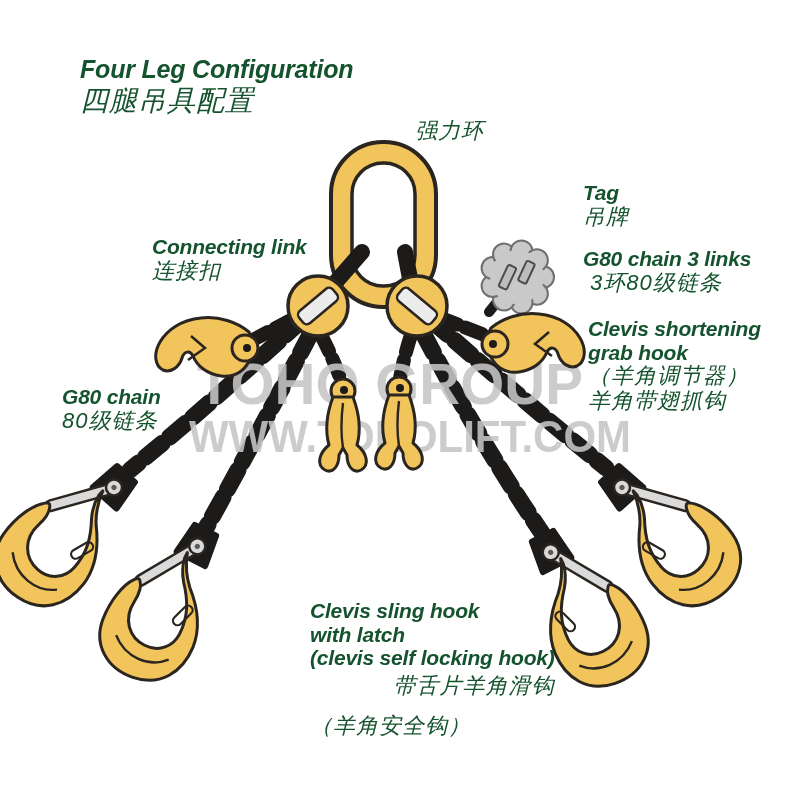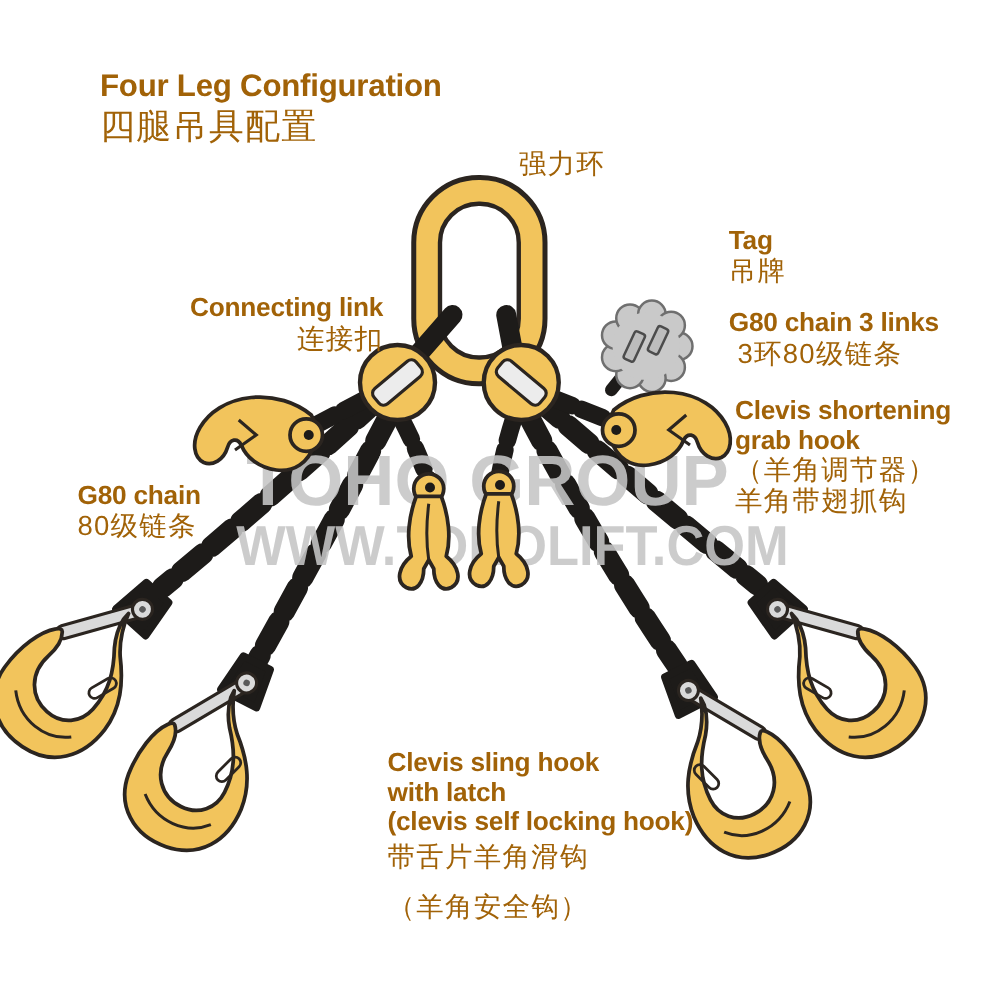--- a/index.html
+++ b/index.html
@@ -1,21 +1,21 @@
 <!DOCTYPE html>
 <html><head>
 <meta charset="utf-8">
 <style>
   html,body{margin:0;padding:0;}
   body{
     width:800px;height:800px;background:#ffffff;position:relative;overflow:hidden;
     font-family:"Liberation Sans","DejaVu Sans",sans-serif;
   }
   .stage{position:absolute;left:0;top:0;width:800px;height:800px;}
-  .label{position:absolute;color:#a16207;line-height:1.12;white-space:nowrap;}
+  .label{position:absolute;color:#14532d;line-height:1.12;white-space:nowrap;font-style:italic;}
   .label .en{display:block;font-weight:bold;font-size:21px;letter-spacing:-0.2px;}
   .label .zh{display:block;font-size:22px;font-weight:500;letter-spacing:1px;}
   .label.title .en{font-size:25px;}
   .label.title .zh{font-size:28px;margin-top:2px;}
   .indent{padding-left:7px;}
   svg{position:absolute;left:0;top:0;}
   .chain-under{stroke:#1d1b19;stroke-width:6;fill:none;}
   .chain-links{stroke:#1d1b19;stroke-width:17;fill:none;stroke-dasharray:22 9;stroke-linecap:round;}
   .chain-links.small{stroke-width:14;stroke-dasharray:18 8;}
   .wm{fill:#c6c6c6;opacity:0.88;font-weight:bold;font-family:"Liberation Sans","DejaVu Sans",sans-serif;}
@@ -173,38 +173,38 @@
   <div class="label" style="left:583px;top:181px;">
     <span class="en">Tag</span>
     <span class="zh">吊牌</span>
   </div>
 
   <div class="label" style="left:583px;top:247px;">
     <span class="en">G80 chain 3 links</span>
     <span class="zh indent">3环80级链条</span>
   </div>
 
-  <div class="label" style="left:152px;top:235px;text-align:right;">
+  <div class="label" style="left:152px;top:235px;">
     <span class="en">Connecting link</span>
     <span class="zh">连接扣</span>
   </div>
 
   <div class="label" style="left:588px;top:317px;">
     <span class="en">Clevis shortening</span>
     <span class="en">grab hook</span>
     <span class="zh">（羊角调节器）</span>
     <span class="zh">羊角带翅抓钩</span>
   </div>
 
   <div class="label" style="left:62px;top:372px;margin-top:13px;">
     <span class="en">G80 chain</span>
     <span class="zh">80级链条</span>
   </div>
 
   <div class="label" style="left:310px;top:599px;">
     <span class="en">Clevis sling hook</span>
     <span class="en">with latch</span>
     <span class="en">(clevis self locking hook)</span>
-    <span class="zh" style="margin-top:4px;">带舌片羊角滑钩</span>
+    <span class="zh" style="margin-top:4px;text-align:right;">带舌片羊角滑钩</span>
     <span class="zh" style="margin-top:16px;">（羊角安全钩）</span>
   </div>
 
 </div>
 
 </body></html>

